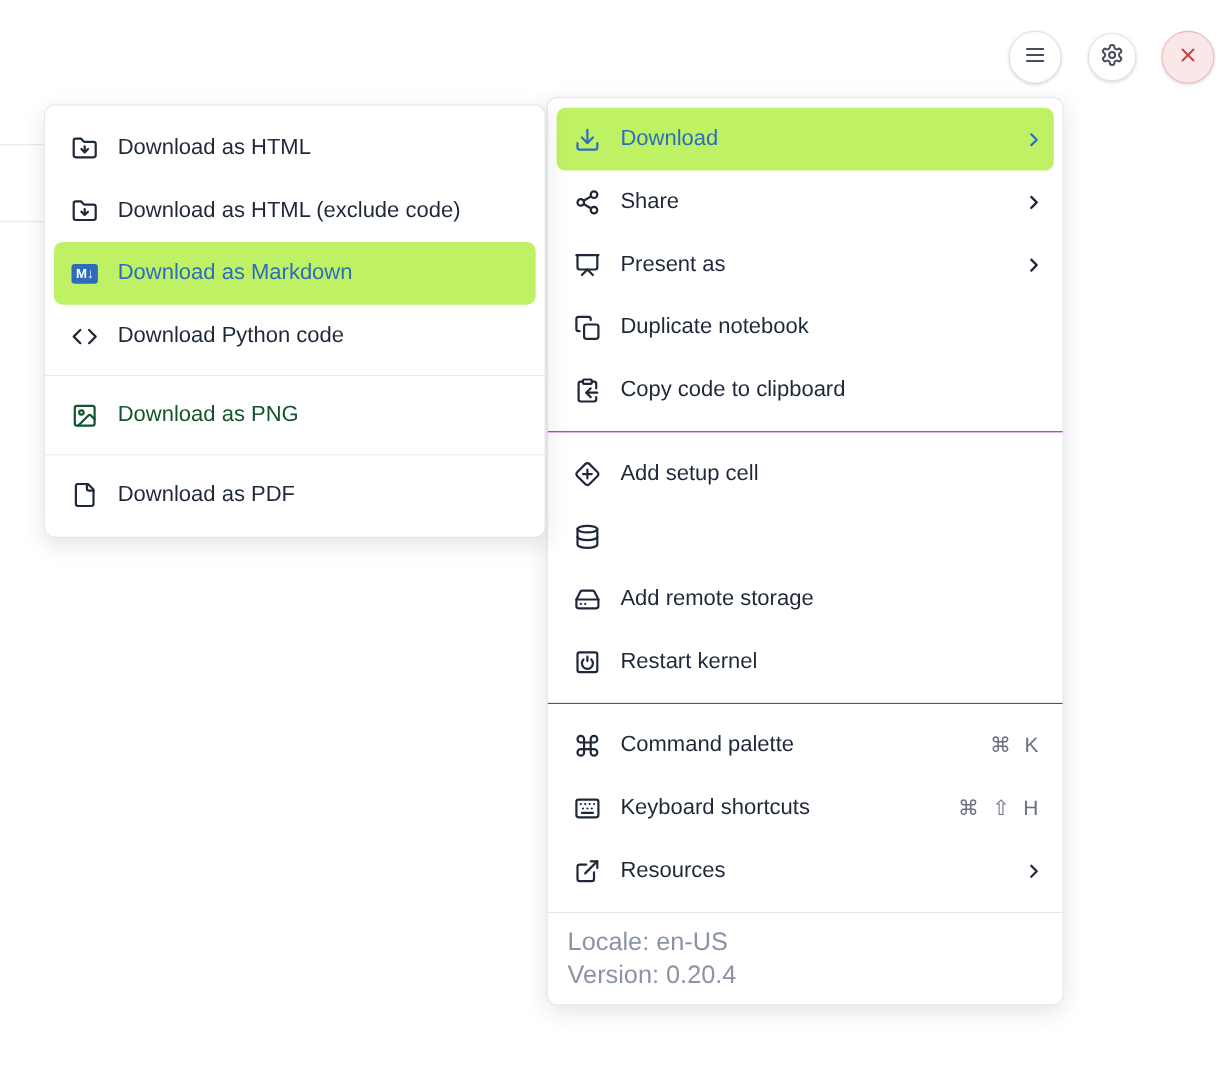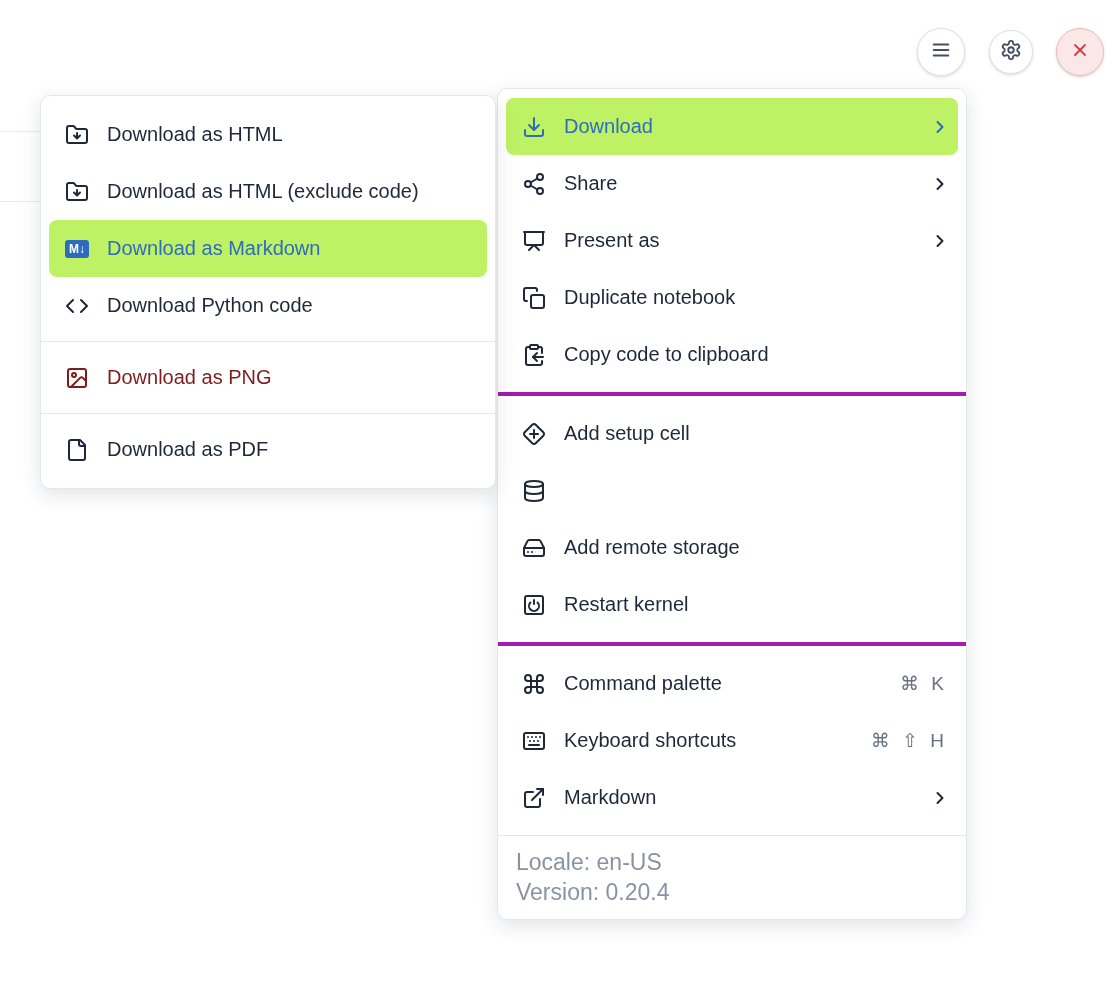--- a/index.html
+++ b/index.html
@@ -38,42 +38,42 @@
     position:absolute;
     background:#ffffff;
     border:1px solid #e4e8ee;
     border-radius:10px;
     box-shadow:0 6px 20px rgba(25,35,60,.12);
   }
   .panel.submenu { left:40px;  top:95px; width:456px; padding:10px 0; z-index:3; }
   .panel.mainmenu{ left:497px; top:88px; width:470px; z-index:2; }
 
   .section { padding:9px 0; }
-  .section + .section { border-top:4px solid #a21caf; }
+  .section + .section { border-top:1px solid #a21caf; }
 
   .row {
     height:57px;
     margin:0 8px;
     padding:0 8px 0 16px;
     border-radius:8px;
     display:flex; align-items:center; gap:18px;
     font-size:20px;
     color:#1e2838;
     cursor:pointer;
     white-space:nowrap;
   }
   .row .ic { width:24px; height:24px; flex:0 0 24px; display:flex; align-items:center; justify-content:center; }
   .row .ic svg { width:24px; height:24px; stroke:currentColor; fill:none; stroke-width:2; stroke-linecap:round; stroke-linejoin:round; }
   .row .lbl { flex:1 1 auto; }
   .row .chev { width:20px; height:20px; display:flex; align-items:center; justify-content:center; }
   .row .chev svg { width:20px; height:20px; stroke:currentColor; fill:none; stroke-width:2.4; stroke-linecap:round; stroke-linejoin:round; }
   .row .shortcut { font-size:19px; color:#68717f; word-spacing:7px; padding-right:6px; }
 
   .row.hl { background:#bef264; color:#2f6cbe; }
-  .row.disabled { color:#7f1d1d; cursor:default; }
+  .row.disabled { color:#14532d; cursor:default; }
 
   .sep { height:1px; background:#e4e8ee; margin:7px 0; }
 
   
   .md-badge {
     width:26px; height:18px;
     background:#2e6bbf; border-radius:3px;
     color:#ffffff; font-size:12px; font-weight:bold;
     display:flex; align-items:center; justify-content:center;
     letter-spacing:0;
@@ -274,21 +274,21 @@
     </div>
 
     <div class="row">
       <span class="ic">
         <svg viewBox="0 0 24 24">
             <path d="M15 3h6v6"></path>
             <path d="M10 14 21 3"></path>
             <path d="M18 13v6a2 2 0 0 1-2 2H5a2 2 0 0 1-2-2V8a2 2 0 0 1 2-2h6"></path>
           </svg>
       </span>
-      <span class="lbl">Markdown</span>
+      <span class="lbl">Resources</span>
       <span class="chev">
           <svg viewBox="0 0 24 24">
             <path d="m9 18 6-6-6-6"></path>
           </svg>
         </span>
     </div>
   </div>
 
   <div class="menu-footer">
     <div>Locale: en-US</div>

